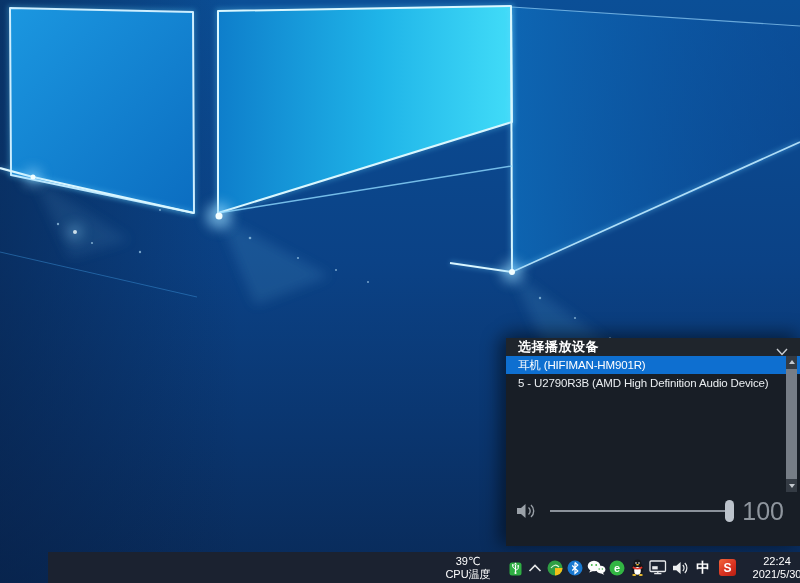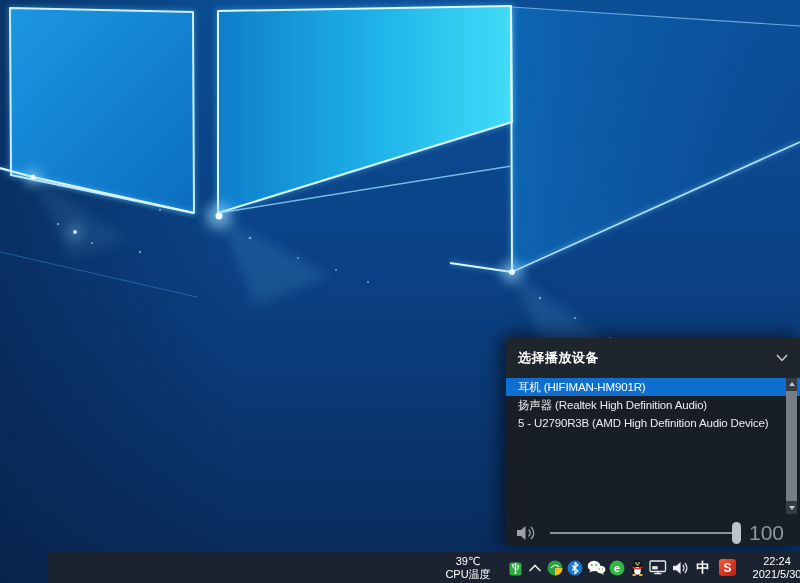--- a/index.html
+++ b/index.html
@@ -12,21 +12,21 @@
   .wallpaper{position:absolute;inset:0;}
 
   
   .flyout{
     position:absolute;left:506px;top:338px;width:294px;height:208px;
     background:var(--flyout_bg,#181e26);
     box-shadow:-8px 0 16px rgba(0,0,0,.38), 0 -8px 16px rgba(0,0,0,.25);
     color:var(--text_light,#eef1f4);
   }
   .flyout-header{
-    height:40px;display:flex;align-items:center;justify-content:space-between;
+    height:18px;display:flex;align-items:flex-end;justify-content:space-between;
     padding:0 12px;background:rgba(255,255,255,0.03);
   }
   .flyout-title{font-size:13px;font-weight:700;letter-spacing:.5px;color:#fff;}
   .flyout-list{position:relative;height:136px;}
   .device-row{
     height:18px;display:flex;align-items:center;
     padding-left:12px;font-size:11.5px;letter-spacing:-.15px;color:#e9edf0;
     white-space:nowrap;overflow:hidden;cursor:default;
   }
   .device-row.selected{background:var(--accent_blue,#0e6fd0);color:#fff;}
@@ -39,21 +39,21 @@
   .sb-arrow.down i{border-left:3.5px solid transparent;border-right:3.5px solid transparent;border-top:4.5px solid #c3c8ce;}
   .sb-thumb{position:absolute;left:0;top:13px;width:11px;height:110px;background:#767d86;}
   
   .flyout-volume{height:38px;display:flex;align-items:center;padding:0 0 0 10px;}
   .vol-icon{flex:0 0 24px;display:flex;align-items:center;}
   .vol-track{position:relative;flex:1;height:2px;background:#8b929b;margin:0 10px 0 10px;}
   .vol-thumb{
     position:absolute;top:-10px;left:calc(100% - 7px);width:9px;height:22px;
     border-radius:4.5px;background:#bcc3cb;cursor:pointer;
   }
-  .vol-value{flex:0 0 46px;font-size:21px;color:#8f969e;text-align:center;padding-right:16px;}
+  .vol-value{flex:0 0 46px;font-size:25px;color:#8f969e;text-align:center;padding-right:16px;}
 
   
   .taskbar{
     position:absolute;left:0;bottom:0;width:800px;height:31px;
     background:var(--taskbar_bg,#1b2230);display:flex;align-items:center;margin-left:48px;
   }
   .tray{margin-left:auto;height:31px;display:flex;align-items:center;}
   .cpu-widget{width:58px;text-align:center;color:#fff;font-size:11px;line-height:12.5px;margin-right:8px;cursor:default;}
   .tray-ic{width:20px;height:31px;display:flex;align-items:center;justify-content:center;cursor:pointer;}
   .tray-ic.w22{width:22px;}
@@ -178,23 +178,20 @@
       <svg width="12" height="8" viewBox="0 0 12 8">
         <polyline points="1,1 6,6.5 11,1" fill="none" stroke="#c9ced4" stroke-width="1.4"></polyline>
       </svg>
     </div>
 
     <div class="flyout-list">
       <div class="device-row selected">
         <span>耳机 (HIFIMAN-HM901R)</span>
       </div>
       <div class="device-row">
-        <span>扬声器 (Realtek High Definition Audio)</span>
-      </div>
-      <div class="device-row">
         <span>5 - U2790R3B (AMD High Definition Audio Device)</span>
       </div>
 
       <div class="sb">
         <div class="sb-arrow up">
             <i></i>
           </div>
         <div class="sb-thumb"></div>
         <div class="sb-arrow down">
             <i></i>

